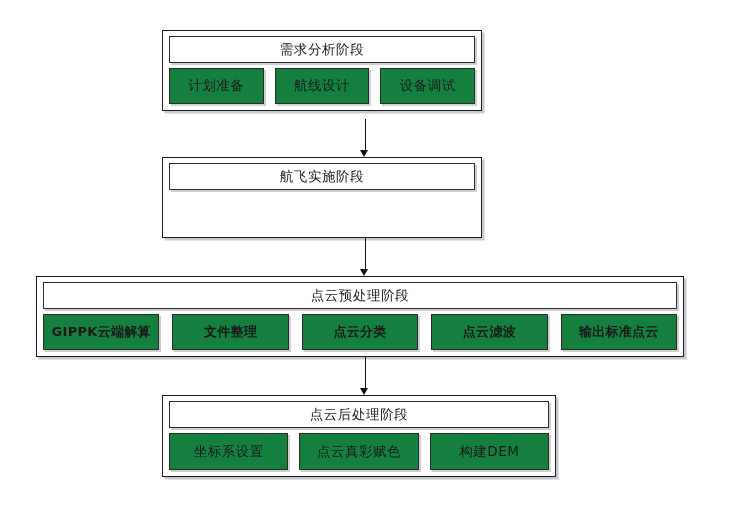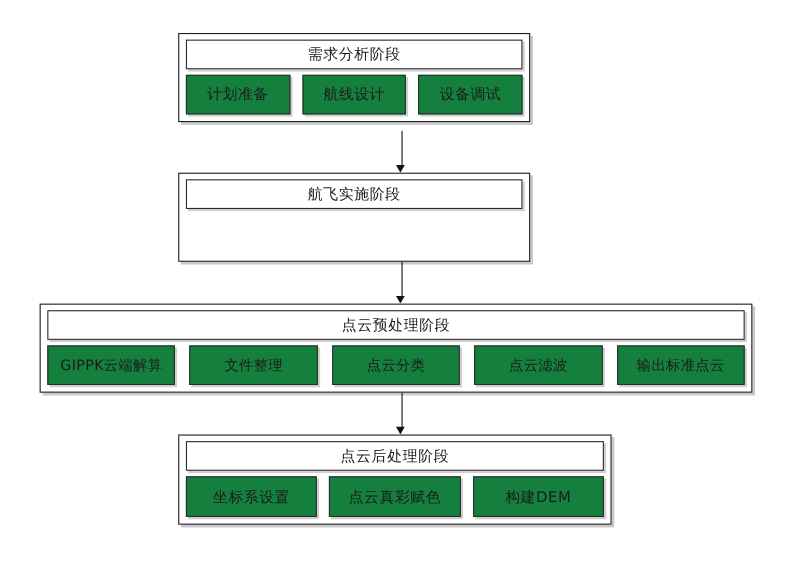--- a/index.html
+++ b/index.html
@@ -63,21 +63,21 @@
     box-shadow: 2px 2px 0 0 #cfcfcf;
     background: #15803d;
     display: flex;
     align-items: center;
     justify-content: center;
     font-size: 13.5px;
     letter-spacing: 0.5px;
     color: #1a1a1a;
     white-space: nowrap;
   }
-  .step-row.five { gap: 13px; }
+  .step-row.five { gap: 13px; font-weight: bold; }
   .step-row.five .step-box { font-size: 13px; letter-spacing: 0.3px; }
 
   
   .connector {
     position: absolute;
     width: 1.6px;
     background: #111111;
   }
   .arrowhead {
     position: absolute;

